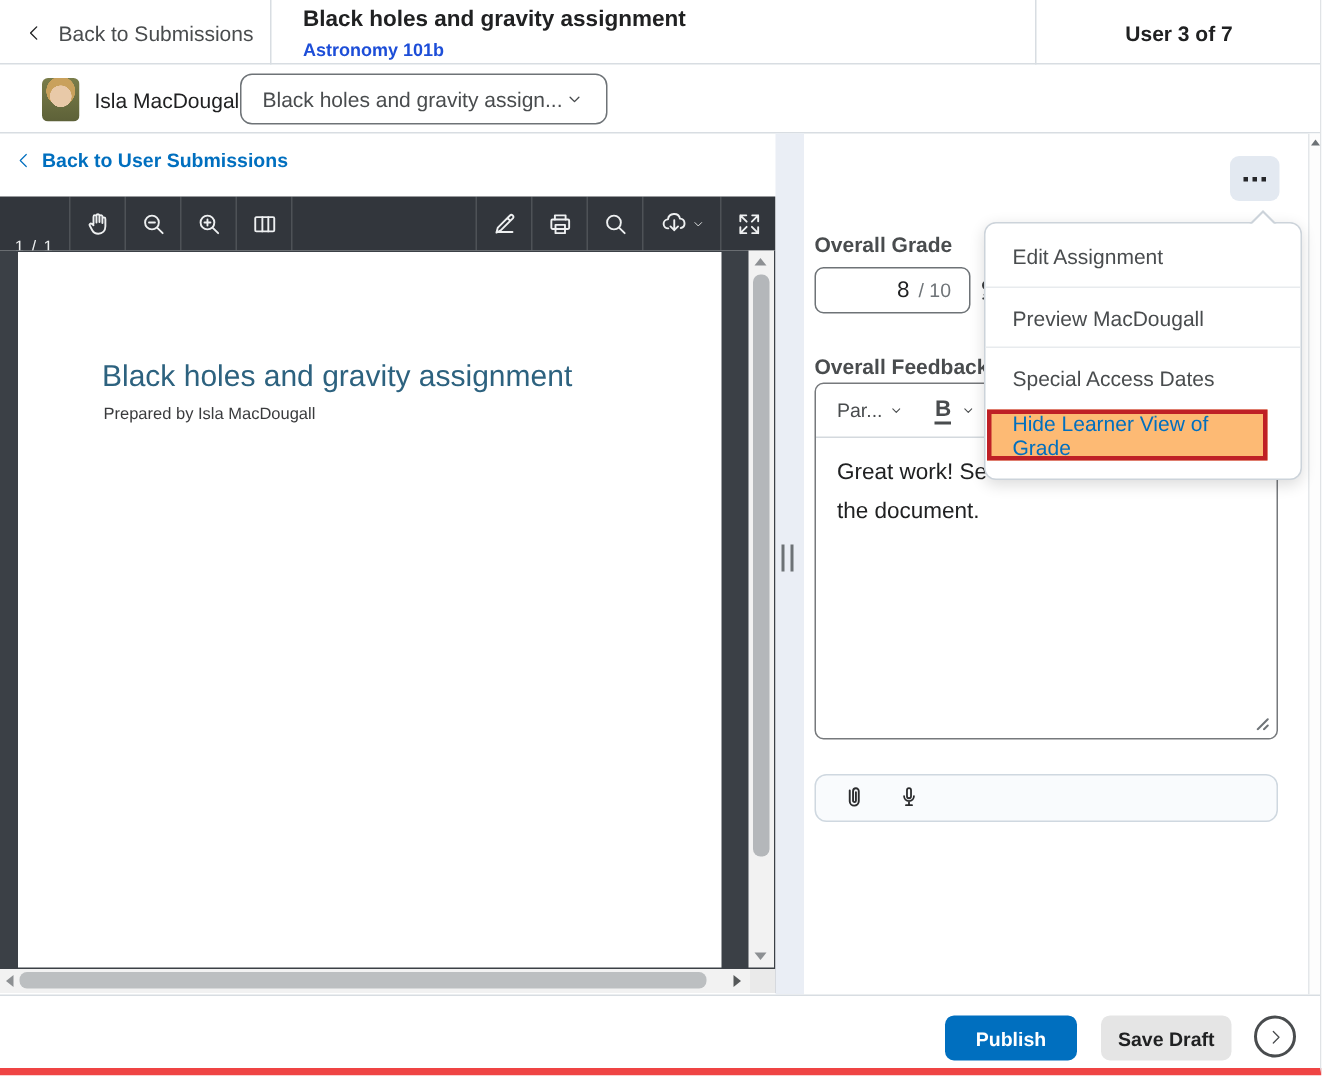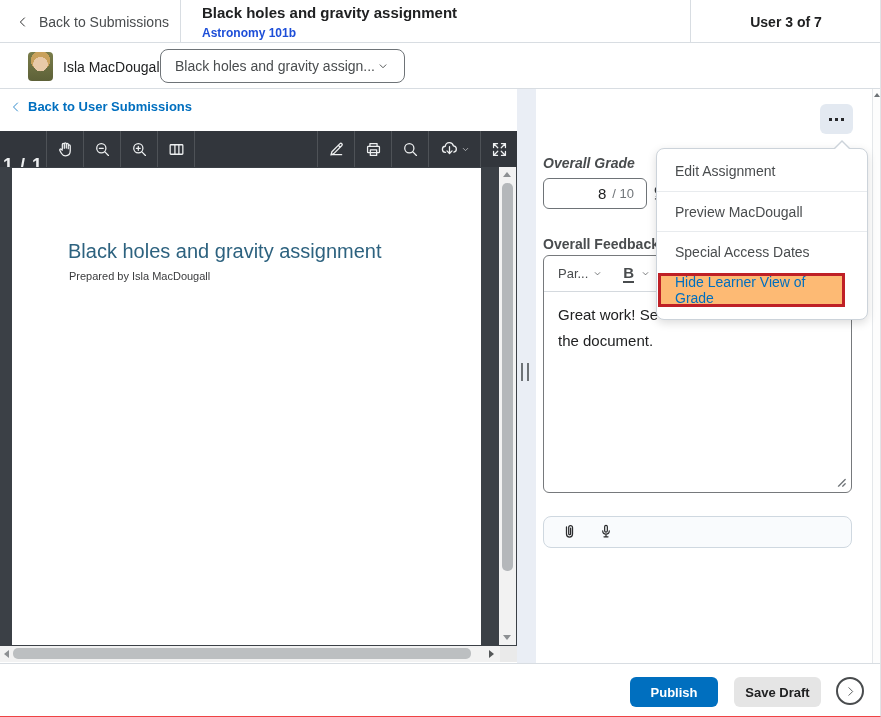--- a/index.html
+++ b/index.html
@@ -1,19 +1,19 @@
 <!DOCTYPE html>
 <html><head>
 <meta charset="utf-8">
 <style>
   * { margin:0; padding:0; box-sizing:border-box; }
   html,body { background:#fff; }
   body { font-family:"Liberation Sans", sans-serif; color:#202122; }
   #app { position:relative; width:881px; height:717px; background:#fff; overflow:hidden;
-         border-right:1px solid #e0e3e6; border-bottom:1px solid #ef4444; }
+         border-right:1px solid #e0e3e6; border-bottom:5px solid #ef4444; }
 
   svg { display:block; }
   .ic { stroke:currentColor; fill:none; stroke-width:1.6; stroke-linecap:round; stroke-linejoin:round; }
 
   
   .topbar { position:absolute; left:0; top:0; width:881px; height:43px; border-bottom:1px solid #d8dde2; background:#fff; }
   .back-wrap { position:absolute; left:0; top:0; width:181px; height:43px; border-right:1px solid #d8dde2;
                display:flex; align-items:center; gap:9px; padding-left:16px; cursor:pointer; }
   .back-wrap .lbl { font-size:14px; color:#494c4e; }
   .title-block { position:absolute; left:202px; top:4px; }
@@ -38,21 +38,21 @@
   .submission-dd .lbl { font-size:14px; color:#494c4e; flex:1; }
   .submission-dd .chev { color:#494c4e; }
 
   
   .back-link { position:absolute; left:10px; top:99px; display:flex; align-items:center; gap:6px;
                color:#006fbf; font-size:13px; font-weight:bold; cursor:pointer; }
   .pdf-toolbar { position:absolute; left:0; top:131px; width:517px; height:36px; background:#32363c;
                  display:flex; align-items:stretch; color:#eef0f1; }
   .tb-item { display:flex; align-items:center; justify-content:center; width:37px; border-left:1px solid rgba(255,255,255,.14); cursor:pointer; }
   .tb-item.first { border-left:none; }
-  .tb-page { width:46px; font-size:18px; font-weight:bold; letter-spacing:1px; cursor:default;margin-top:32px; }
+  .tb-page { width:46px; font-size:11px; font-weight:normal; letter-spacing:1px; cursor:default;margin-top:32px; }
   .tb-spacer { flex:1; border-left:1px solid rgba(255,255,255,.14); }
   .tb-dl { width:52px; gap:2px; }
 
   .viewer { position:absolute; left:0; top:167px; width:517px; height:495px; background:#3b4046; }
   .page { position:absolute; left:12px; top:1px; width:469px; height:477px; background:#fff; }
   .doc-title { position:absolute; left:56px; top:72px; font-size:20px; color:#2d627f; }
   .doc-byline { position:absolute; left:57px; top:102px; font-size:11px; color:#3a3b3d;text-align:center; }
 
   .vscroll { position:absolute; left:499px; top:0; width:17px; height:478px; background:#f2f2f2; }
   .vthumb { position:absolute; left:3px; top:16px; width:11px; height:388px; background:#b4b7ba; border-radius:5px; }
@@ -71,21 +71,21 @@
 
   
   .rpanel-scroll { position:absolute; left:872px; top:89px; width:9px; height:574px; background:#fdfdfd; border-left:1px solid #e4e7ea; }
   .rpanel-scroll .tri { position:absolute; left:1px; top:4px; width:0; height:0; border-left:3px solid transparent; border-right:3px solid transparent; border-bottom:4px solid #6e7377; }
 
   .more-btn { position:absolute; left:820px; top:104px; width:33px; height:30px; background:#e3e9f1; border-radius:6px;
               display:flex; align-items:center; justify-content:center; gap:3px; cursor:pointer; }
   .more-btn i { width:3px; height:3px; background:#26272a; display:block; }
 
   .field-label { position:absolute; font-size:14px; font-weight:bold; color:#494c4e; }
-  .grade-label { left:543px; top:155px;font-style:italic; }
+  .grade-label { left:543px; top:155px; }
   .grade-input { position:absolute; left:543px; top:178px; width:104px; height:31px; border:1px solid #6e7377; border-radius:6px;
                  background:#fff; display:flex; align-items:center; justify-content:flex-end; padding-right:12px; cursor:text; }
   .grade-input .val { font-size:15px; color:#202122; }
   .grade-input .den { font-size:13px; color:#6f7478; margin-left:6px; }
   .key-ic { position:absolute; left:648px; top:184px; color:#3a3d3f; }
 
   .fb-label { left:543px; top:236px; }
   .editor { position:absolute; left:543px; top:255px; width:309px; height:238px; border:1px solid #76797c; border-radius:6px; background:#fff; }
   .ed-toolbar { height:36px; display:flex; align-items:center; gap:6px; padding:0 14px; border-bottom:1px solid #d4d9de; }
   .ed-par { font-size:13px; color:#494c4e; display:flex; align-items:center; gap:4px; cursor:pointer; }

